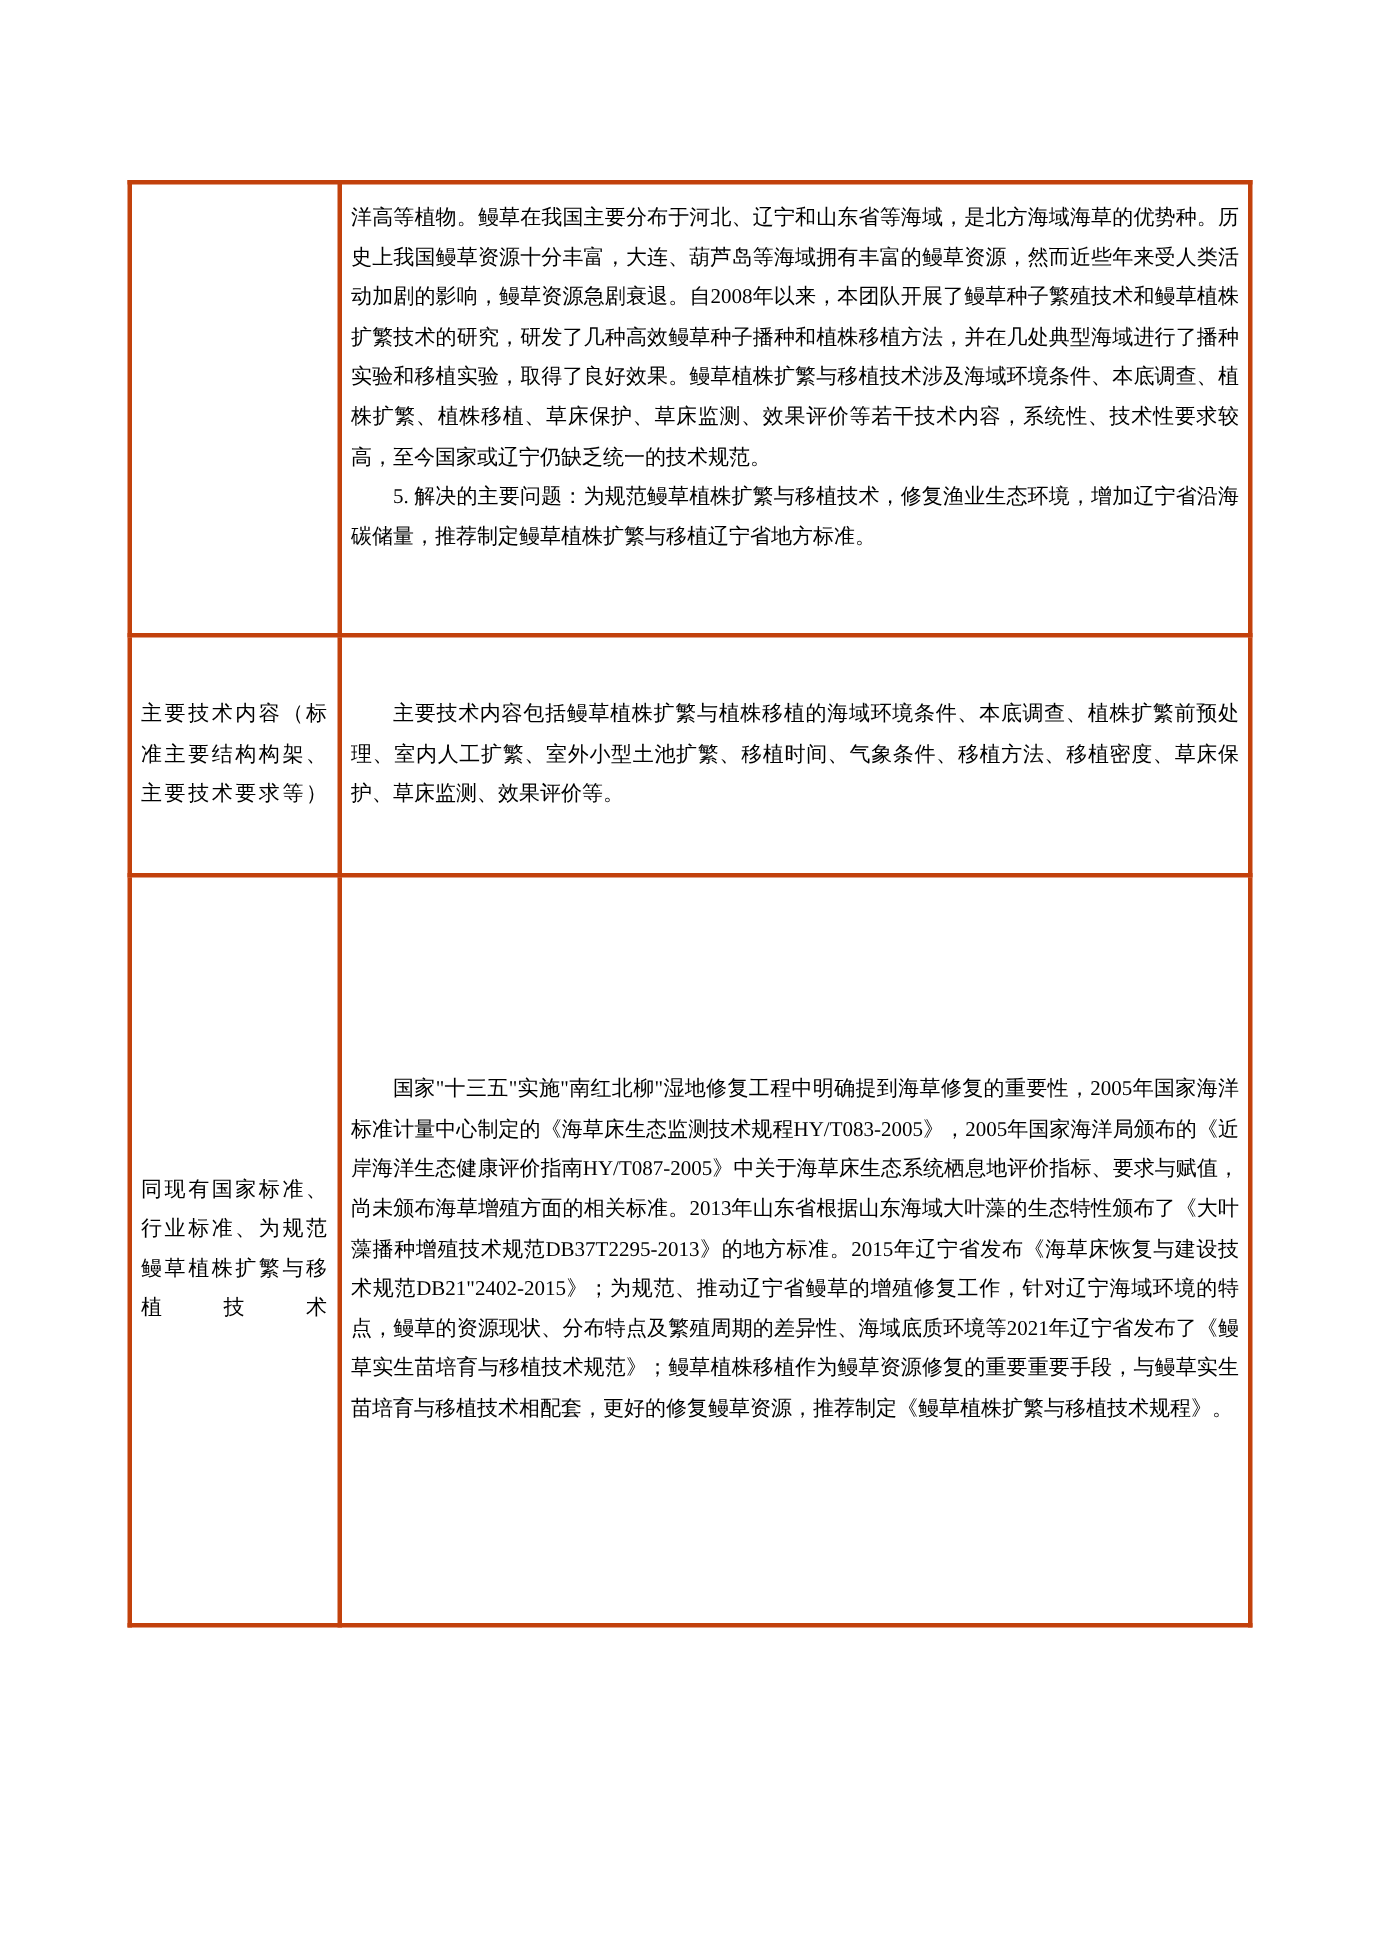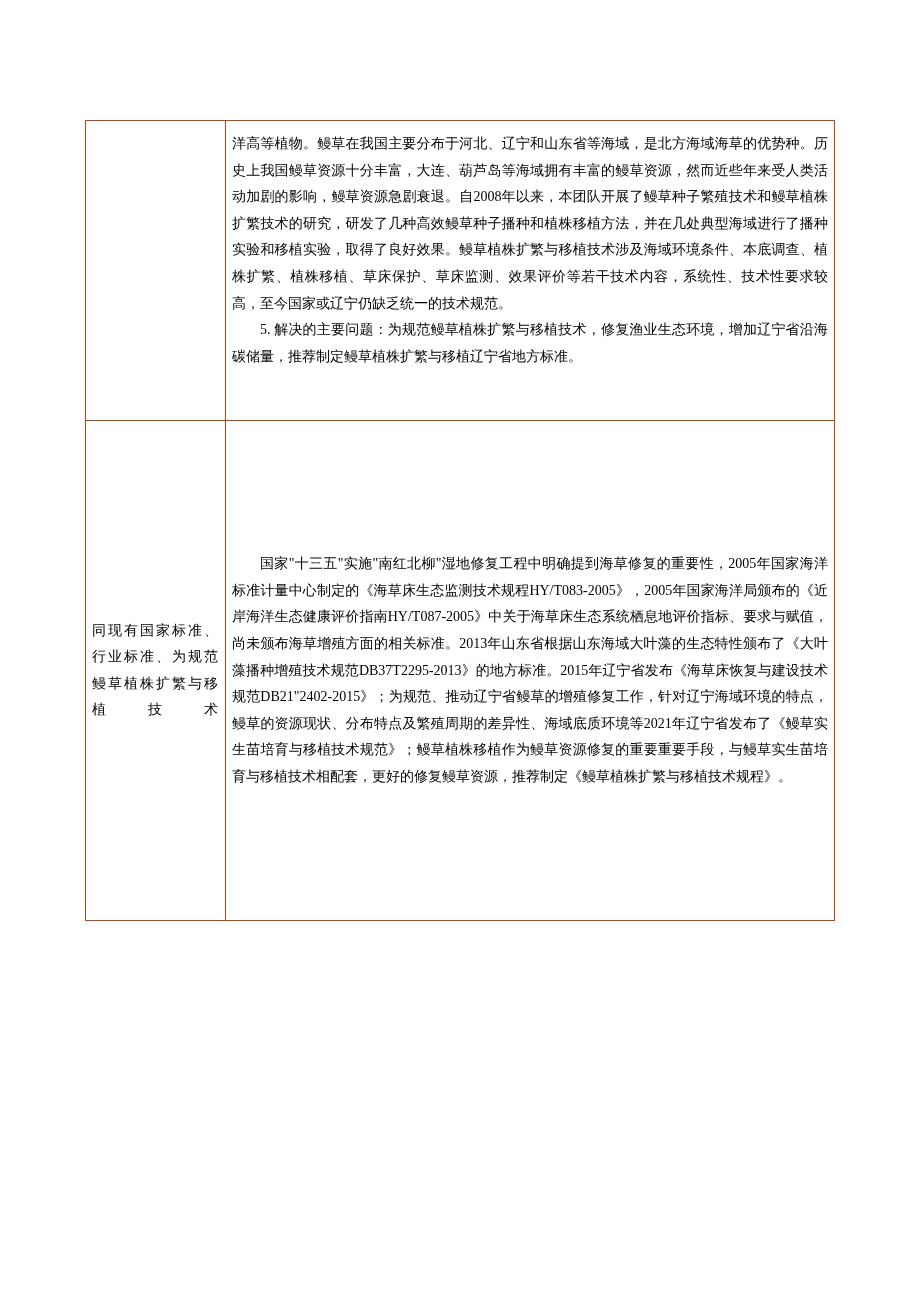--- a/index.html
+++ b/index.html
@@ -12,21 +12,21 @@
       font-size: 14px;
       color: #000;
       line-height: 1.9;
     }
     table {
       border-collapse: collapse;
       width: 100%;
       table-layout: fixed;
     }
     td {
-      border: 1px solid #c2410c;
+      border: 3px solid #c2410c;
       vertical-align: middle;
       padding: 10px 4px;
     }
     td.label-col {
       width: 140px;
       text-align: justify;
       text-align-last: justify;
       letter-spacing: 1px;
       padding: 10px 6px;
     }
@@ -56,20 +56,30 @@
     <td class="content-col row1-content">
       <div style="text-align:justify;">
         <span>洋高等植物。鳗草在我国主要分布于河北、辽宁和山东省等海域，是北方海域海草的优势种。历史上我国鳗草资源十分丰富，大连、葫芦岛等海域拥有丰富的鳗草资源，然而近些年来受人类活动加剧的影响，鳗草资源急剧衰退。自2008年以来，本团队开展了鳗草种子繁殖技术和鳗草植株扩繁技术的研究，研发了几种高效鳗草种子播种和植株移植方法，并在几处典型海域进行了播种实验和移植实验，取得了良好效果。鳗草植株扩繁与移植技术涉及海域环境条件、本底调查、植株扩繁、植株移植、草床保护、草床监测、效果评价等若干技术内容，系统性、技术性要求较高，至今国家或辽宁仍缺乏统一的技术规范。</span>
       </div>
       <div class="para">
         <span>5. 解决的主要问题：为规范鳗草植株扩繁与移植技术，修复渔业生态环境，增加辽宁省沿海碳储量，推荐制定鳗草植株扩繁与移植辽宁省地方标准。</span>
       </div>
       <div style="height:40px;"></div>
     </td>
   </tr>
+  <tr class="row2">
+    <td class="label-col">
+      <span>主要技术内容（标准主要结构构架、主要技术要求等）</span>
+    </td>
+    <td class="content-col">
+      <div class="para">
+        <span>主要技术内容包括鳗草植株扩繁与植株移植的海域环境条件、本底调查、植株扩繁前预处理、室内人工扩繁、室外小型土池扩繁、移植时间、气象条件、移植方法、移植密度、草床保护、草床监测、效果评价等。</span>
+      </div>
+    </td>
+  </tr>
   <tr class="row3">
     <td class="label-col">
       <span>同现有国家标准、行业标准、为规范鳗草植株扩繁与移植技术</span>
     </td>
     <td class="content-col row3-content">
       <div class="para">
         <span>国家"十三五"实施"南红北柳"湿地修复工程中明确提到海草修复的重要性，2005年国家海洋标准计量中心制定的《海草床生态监测技术规程HY/T083-2005》，2005年国家海洋局颁布的《近岸海洋生态健康评价指南HY/T087-2005》中关于海草床生态系统栖息地评价指标、要求与赋值，尚未颁布海草增殖方面的相关标准。2013年山东省根据山东海域大叶藻的生态特性颁布了《大叶藻播种增殖技术规范DB37T2295-2013》的地方标准。2015年辽宁省发布《海草床恢复与建设技术规范DB21"2402-2015》；为规范、推动辽宁省鳗草的增殖修复工作，针对辽宁海域环境的特点，鳗草的资源现状、分布特点及繁殖周期的差异性、海域底质环境等2021年辽宁省发布了《鳗草实生苗培育与移植技术规范》；鳗草植株移植作为鳗草资源修复的重要重要手段，与鳗草实生苗培育与移植技术相配套，更好的修复鳗草资源，推荐制定《鳗草植株扩繁与移植技术规程》。</span>
       </div>
     </td>
   </tr>

